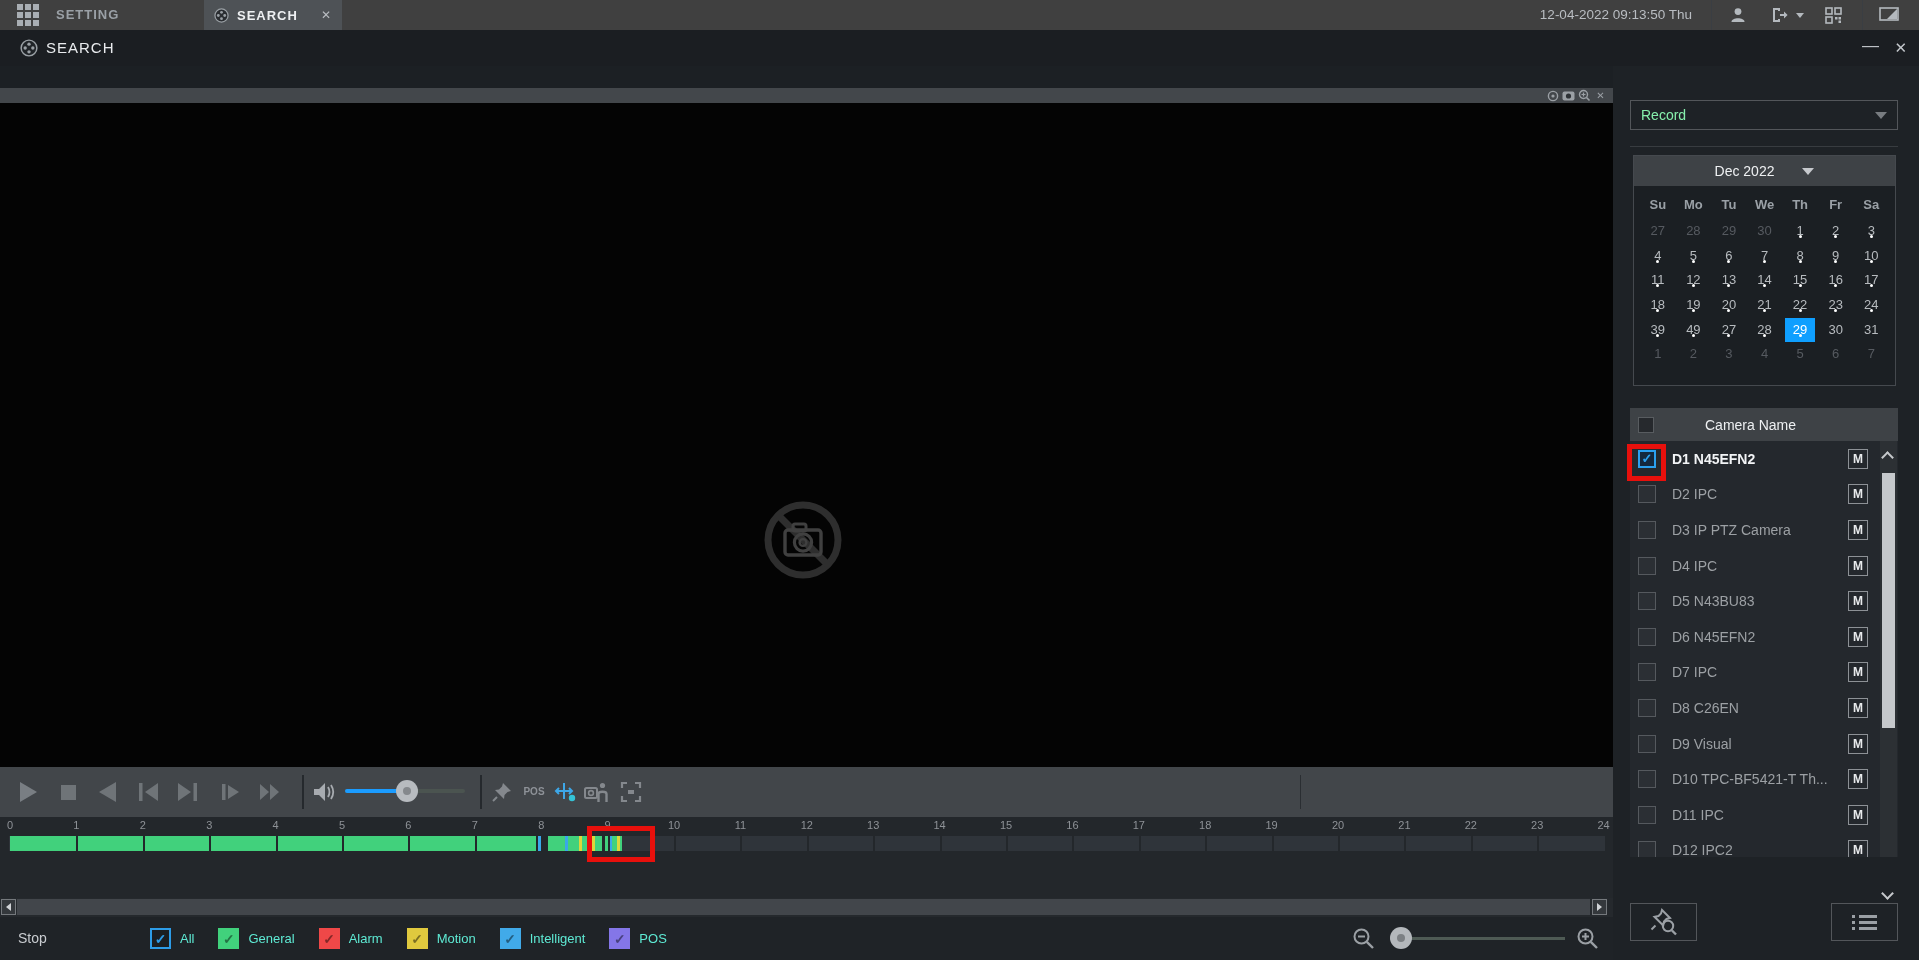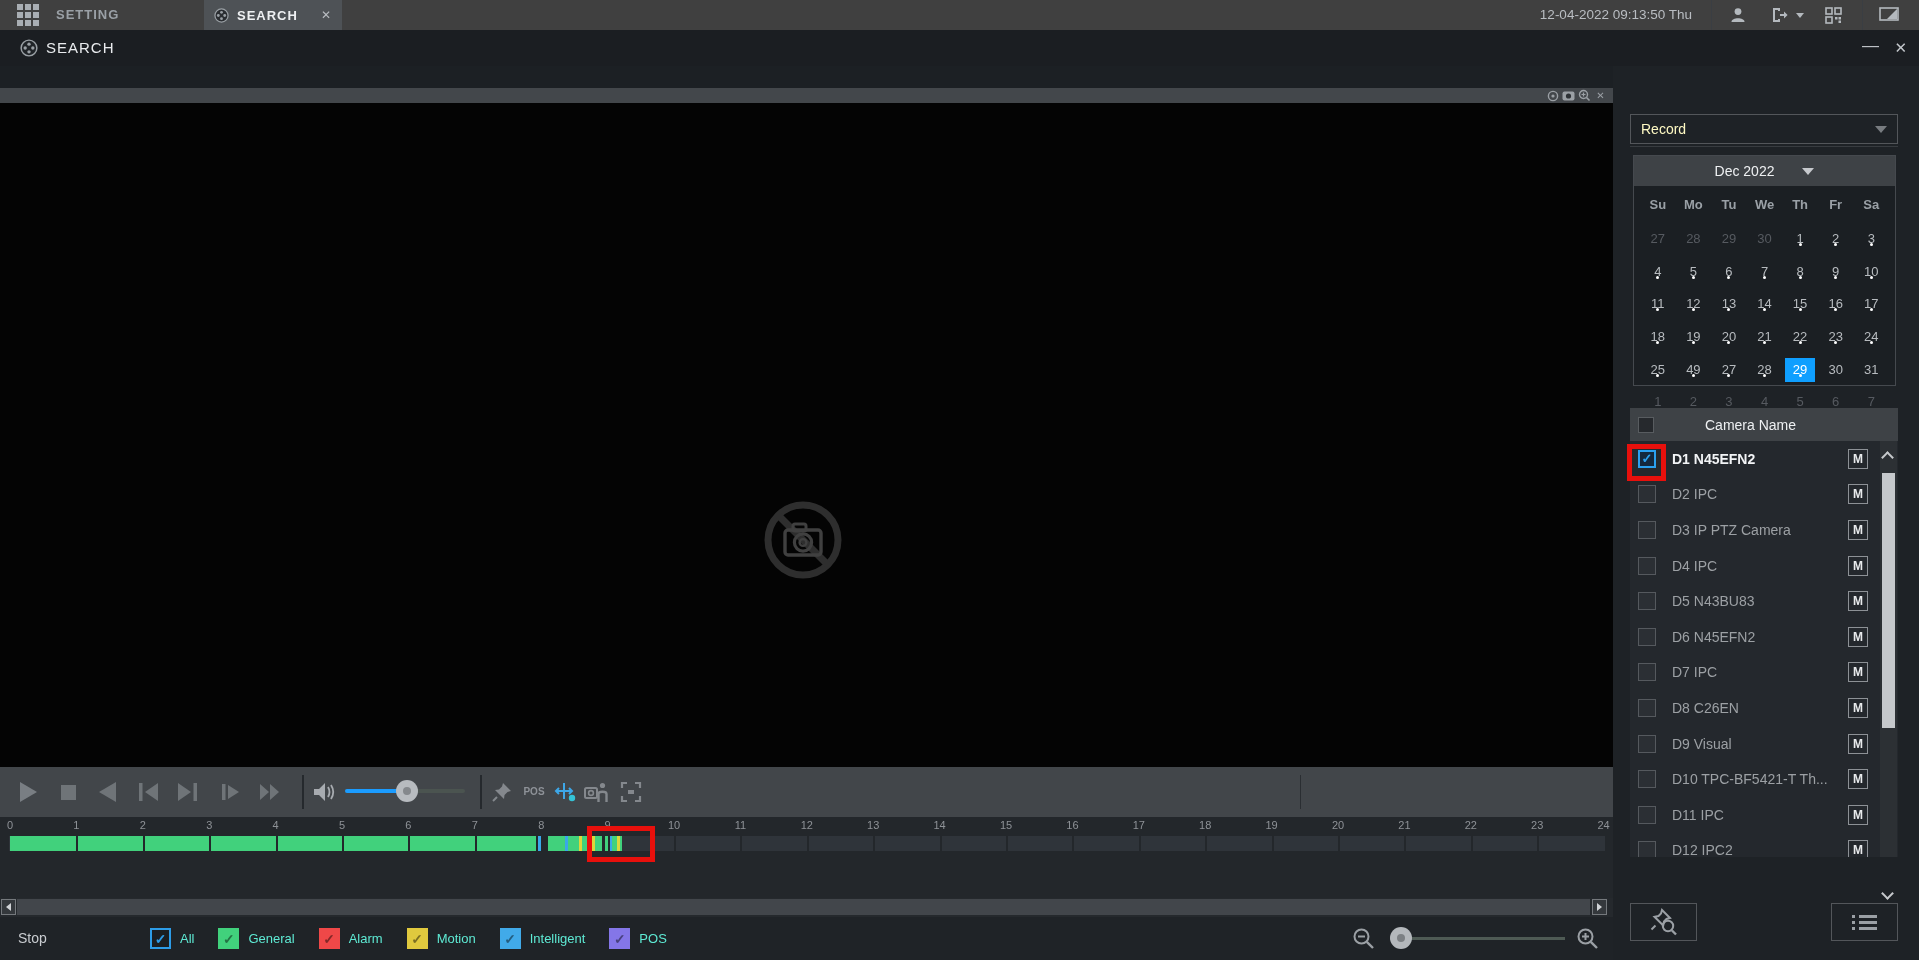--- a/index.html
+++ b/index.html
@@ -70,31 +70,31 @@
   .leg-box.outline { background:#1b1f23; border:2px solid #2d9ce8; color:#2d9ce8; }
   .leg-label { color:#5eead4; font-size:13px; }
   .zoomctl-out { position:absolute; left:1352px; top:10px; cursor:pointer; }
   .zoomctl-in { position:absolute; left:1576px; top:10px; cursor:pointer; }
   .zslider-rail { position:absolute; left:1390px; top:20px; width:175px; height:3px; background:#4e5a54; }
   .zslider-knob { position:absolute; left:1390px; top:10px; width:22px; height:22px; border-radius:50%; background:#b4b8bc; cursor:pointer; }
   .zslider-knob::after { content:""; position:absolute; left:7px; top:7px; width:8px; height:8px; border-radius:50%; background:#7c8084; }
 
   
   .sidebar { position:absolute; left:1613px; top:66px; width:306px; height:894px; background:#1e2226; }
-  .record-select { position:absolute; left:17px; top:48px; width:268px; height:30px; border:1px solid #53565a; display:flex; align-items:center; padding:0 10px; color:#fef9c3; font-size:14px; cursor:pointer; }
+  .record-select { position:absolute; left:17px; top:34px; width:268px; height:30px; border:1px solid #53565a; display:flex; align-items:center; padding:0 10px; color:#86efac; font-size:14px; cursor:pointer; }
   .caret-down { width:0; height:0; border-left:6px solid transparent; border-right:6px solid transparent; border-top:7px solid #787c80; margin-left:auto; }
   .side-sep { position:absolute; left:17px; top:80px; width:268px; height:1px; background:#383c40; }
 
   .calendar { position:absolute; left:20px; top:89px; width:263px; height:231px; border:1px solid #45494e; background:#1b1f23; }
   .cal-header { height:30px; background:#3e4246; display:flex; align-items:center; justify-content:center; gap:28px; color:#eef0f2; font-size:14px; cursor:pointer; }
   .cal-header .caret-down { margin-left:0; border-top-color:#c6c9cd; }
   .weekday-row { display:flex; height:28px; align-items:center; padding:0 6px; margin-top:4px; }
   .weekday-row span { flex:1; text-align:center; color:#9aa0a6; font-size:13px; font-weight:bold; }
   .cal-grid { padding:0 6px; }
-  .cal-row { display:flex; height:24.7px;margin-top:8px; }
+  .cal-row { display:flex; height:24.7px; }
   .cal-cell { flex:1; position:relative; display:flex; align-items:center; justify-content:center; cursor:pointer; }
   .cal-cell .num { color:#b7bbbf; font-size:13px; position:relative; z-index:2; }
   .cal-cell.muted .num { color:#565a60; }
   .cal-cell .dot { position:absolute; left:50%; top:17px; width:3px; height:3px; margin-left:-1.5px; border-radius:50%; background:#ffffff; z-index:2; }
   .cal-cell.selected .selbg { position:absolute; left:50%; top:50%; width:30px; height:24px; margin:-11px 0 0 -15px; background:#0f9fff; z-index:1; }
   .cal-cell.selected .num { color:#ffffff; }
 
   .cam-header { position:absolute; left:17px; top:342px; width:268px; height:33px; background:#3e4246; display:flex; align-items:center; padding-left:8px;gap:44px; }
   .cam-header .cb { width:16px; height:16px; background:#26292d; border:1px solid #585c60; margin-right:7px; cursor:pointer; }
   .cam-header .lbl { color:#eef0f2; font-size:14px; }
@@ -610,21 +610,21 @@
               <span class="num">23</span>
               <span class="dot"></span>
             </div>
             <div class="cal-cell">
               <span class="num">24</span>
               <span class="dot"></span>
             </div>
           </div>
           <div class="cal-row">
             <div class="cal-cell">
-              <span class="num">25</span>
+              <span class="num">39</span>
               <span class="dot"></span>
             </div>
             <div class="cal-cell">
               <span class="num">49</span>
               <span class="dot"></span>
             </div>
             <div class="cal-cell">
               <span class="num">27</span>
               <span class="dot"></span>
             </div>

